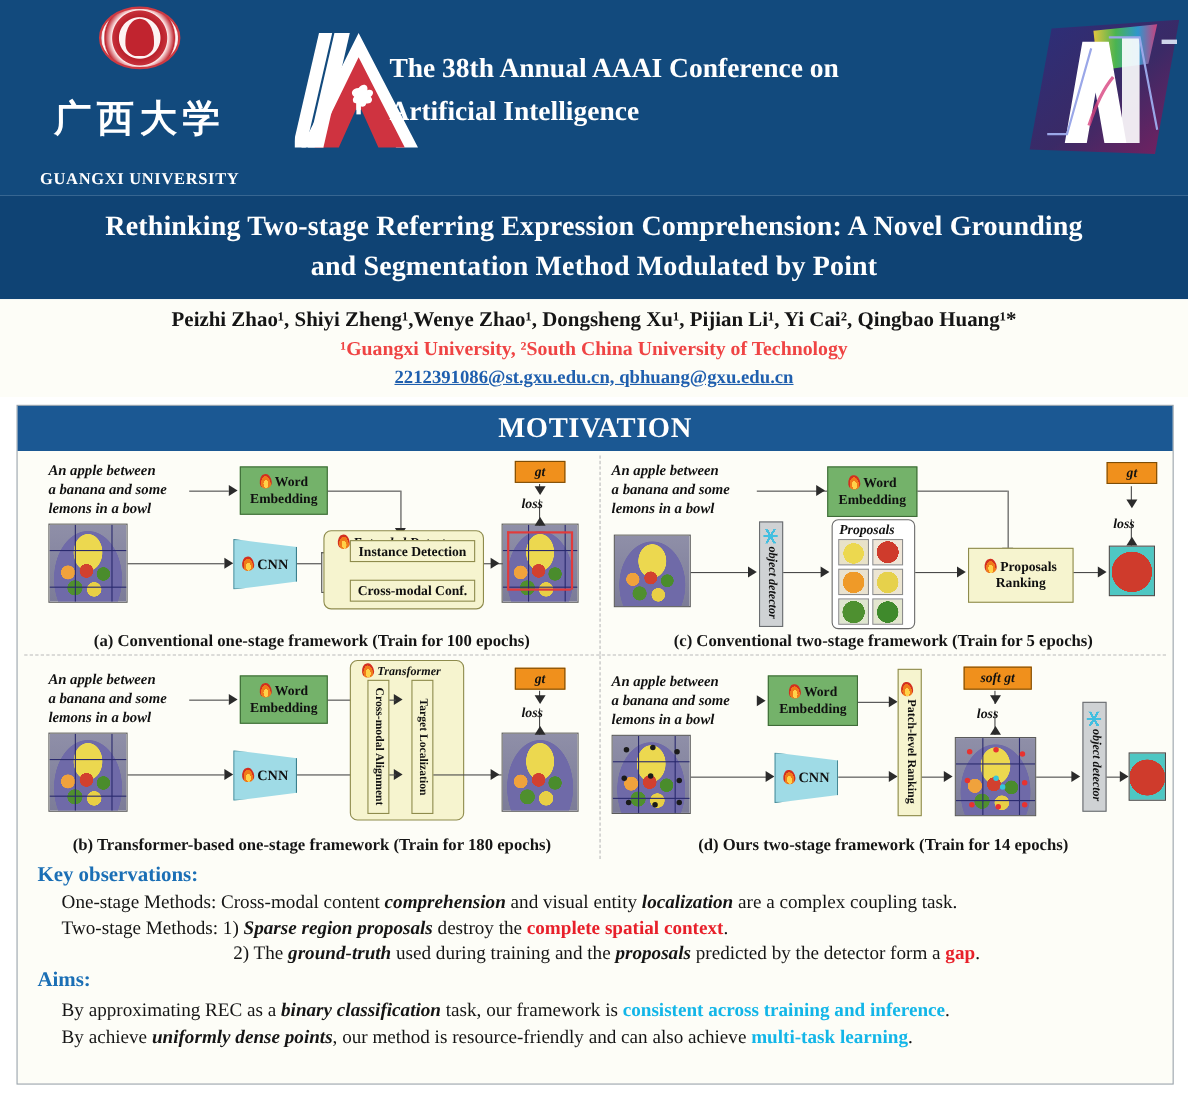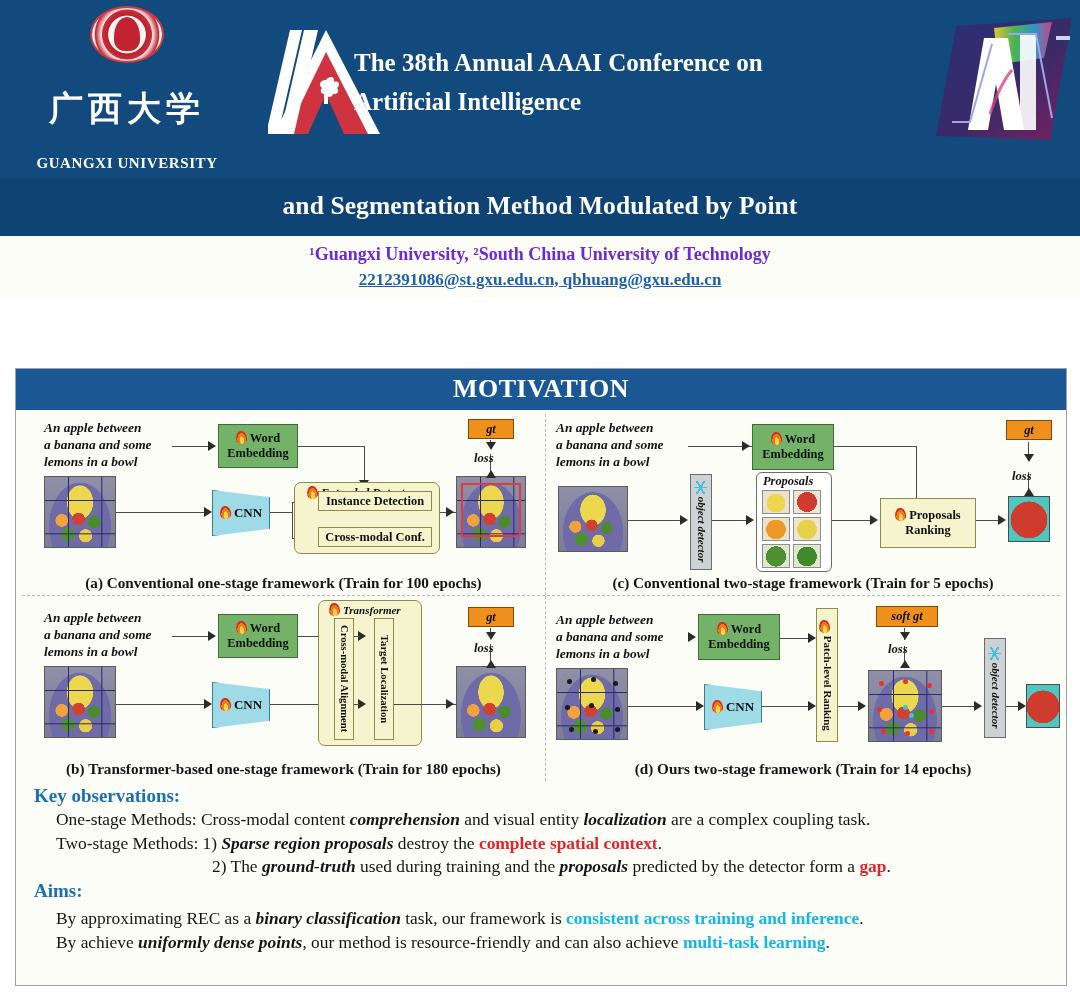--- a/index.html
+++ b/index.html
@@ -72,21 +72,21 @@
     font-family: "Liberation Serif", serif;
   }
 
   
   .authors-band {
     background: #fdfdf7;
     text-align: center;
     padding: 6px 10px 5px 10px;
   }
   .authors { font-size: 19px; font-weight: 700; color: #151515; line-height: 1.42; }
-  .affil   { font-size: 18px; font-weight: 700; color: #6d28d9; line-height: 1.42; }
+  .affil   { font-size: 18px; font-weight: 700; color: #ef4444; line-height: 1.42; }
   .emails  { font-size: 17px; font-weight: 700; color: #1f5fae; text-decoration: underline; line-height: 1.45; }
 
   
   .panel {
     position: absolute; left: 15px; top: 368px;
     width: 1052px; height: 618px;
     border: 1px solid #9aa3ad;
     background: #fdfdf7;
   }
   .section-header {
@@ -300,24 +300,26 @@
       <polygon points="52,20 76,20 92,112 72,112 64,66 56,112 36,112" fill="#ffffff"></polygon>
       <polygon points="88,16 104,16 104,112 88,112" fill="#ffffff" opacity="0.9"></polygon>
       <polyline points="20,104 38,104 60,26" fill="none" stroke="#9aa7e8" stroke-width="2"></polyline>
       <polyline points="76,16 104,16 120,100" fill="none" stroke="#9aa7e8" stroke-width="2"></polyline>
       <path d="M58 96 q10 -30 22 -44" fill="none" stroke="#d8437f" stroke-width="3" opacity="0.8"></path>
       <rect x="124" y="18" width="14" height="4" fill="#cfd6ea"></rect>
     </svg>
   </div>
 
   <div class="title-band">
+    <div class="ptitle">Rethinking Two-stage Referring Expression Comprehension: A Novel Grounding</div>
     <div class="ptitle">and Segmentation Method Modulated by Point</div>
   </div>
 
   <div class="authors-band">
+    <div class="authors">Peizhi Zhao¹, Shiyi Zheng¹,Wenye Zhao¹, Dongsheng Xu¹, Pijian Li¹, Yi Cai², Qingbao Huang¹*</div>
     <div class="affil">¹Guangxi University, ²South China University of Technology</div>
     <div class="emails">2212391086@st.gxu.edu.cn, qbhuang@gxu.edu.cn</div>
   </div>
 
   <div class="panel">
 
     <div class="section-header">MOTIVATION</div>
 
     <div class="fig-grid">
 

